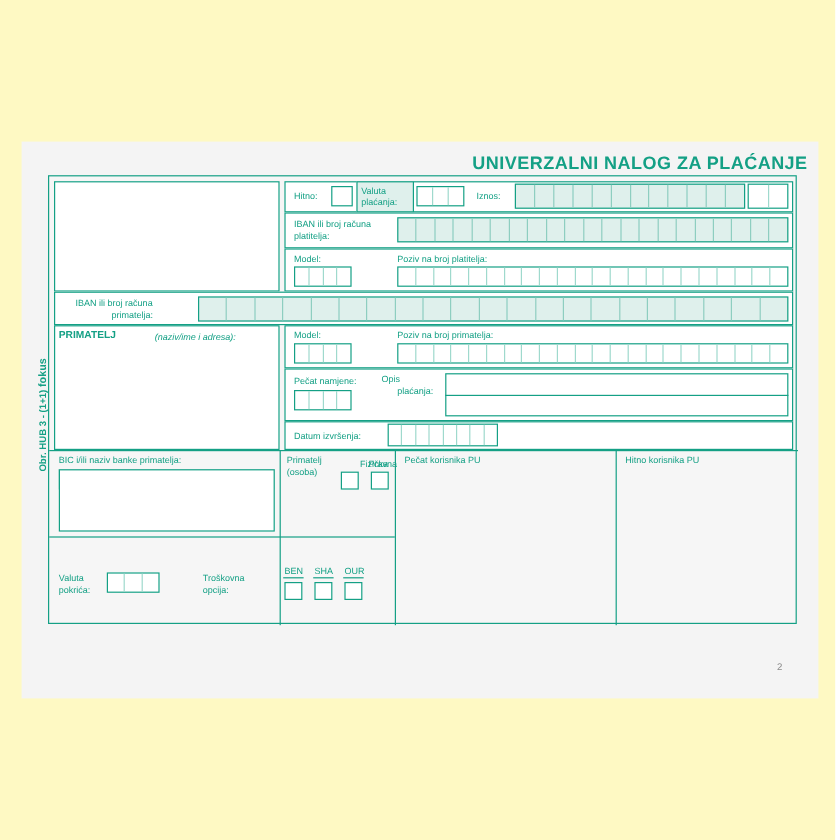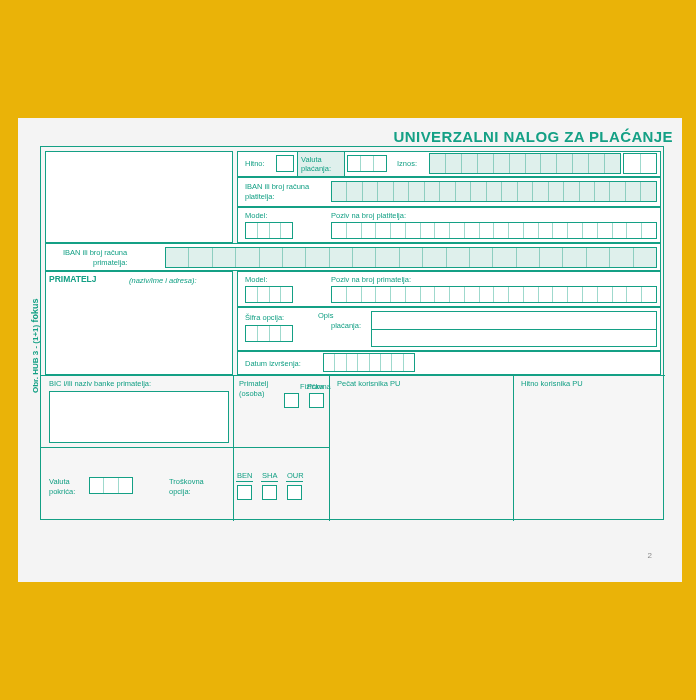--- a/index.html
+++ b/index.html
@@ -10,21 +10,21 @@
   body {
     width: 700px;
     height: 700px;
     font-family: "Liberation Sans", sans-serif;
     overflow: hidden;
   }
   #page {
     position: relative;
     width: 696px;
     height: 700px;
-    background: #eab308;
+    background: #fef9c3;
   }
   
   .sheet {
     position: absolute;
     left: 18px;
     top: 118px;
     width: 664px;
     height: 464px;
     background: #f4f4f4;
     box-sizing: border-box;
@@ -301,21 +301,21 @@
           <i></i>
           <i></i>
           <i></i>
           <i></i>
           <i></i>
           <i></i>
           <i></i>
       </div>
 
       <div class="box" style="left:196px; top:160px; width:424px; height:44px; background:#ffffff;"></div>
-      <div class="lbl" style="left:204px; top:166px;">Šifra opcija:</div>
+      <div class="lbl" style="left:204px; top:166px;">Pečat namjene:</div>
       <div class="comb" style="left:204px; top:178px; width:48px; height:17px;">
           <i></i>
           <i></i>
           <i></i>
           <i></i>
         </div>
       <div class="lbl" style="left:277px; top:164px;">Opis</div>
       <div class="lbl" style="left:290px; top:174px;">plaćanja:</div>
       <div class="box" style="left:330px; top:164px; width:286px; height:36px;"></div>
       <div class="hline" style="left:330px; top:182px; width:286px;"></div>

